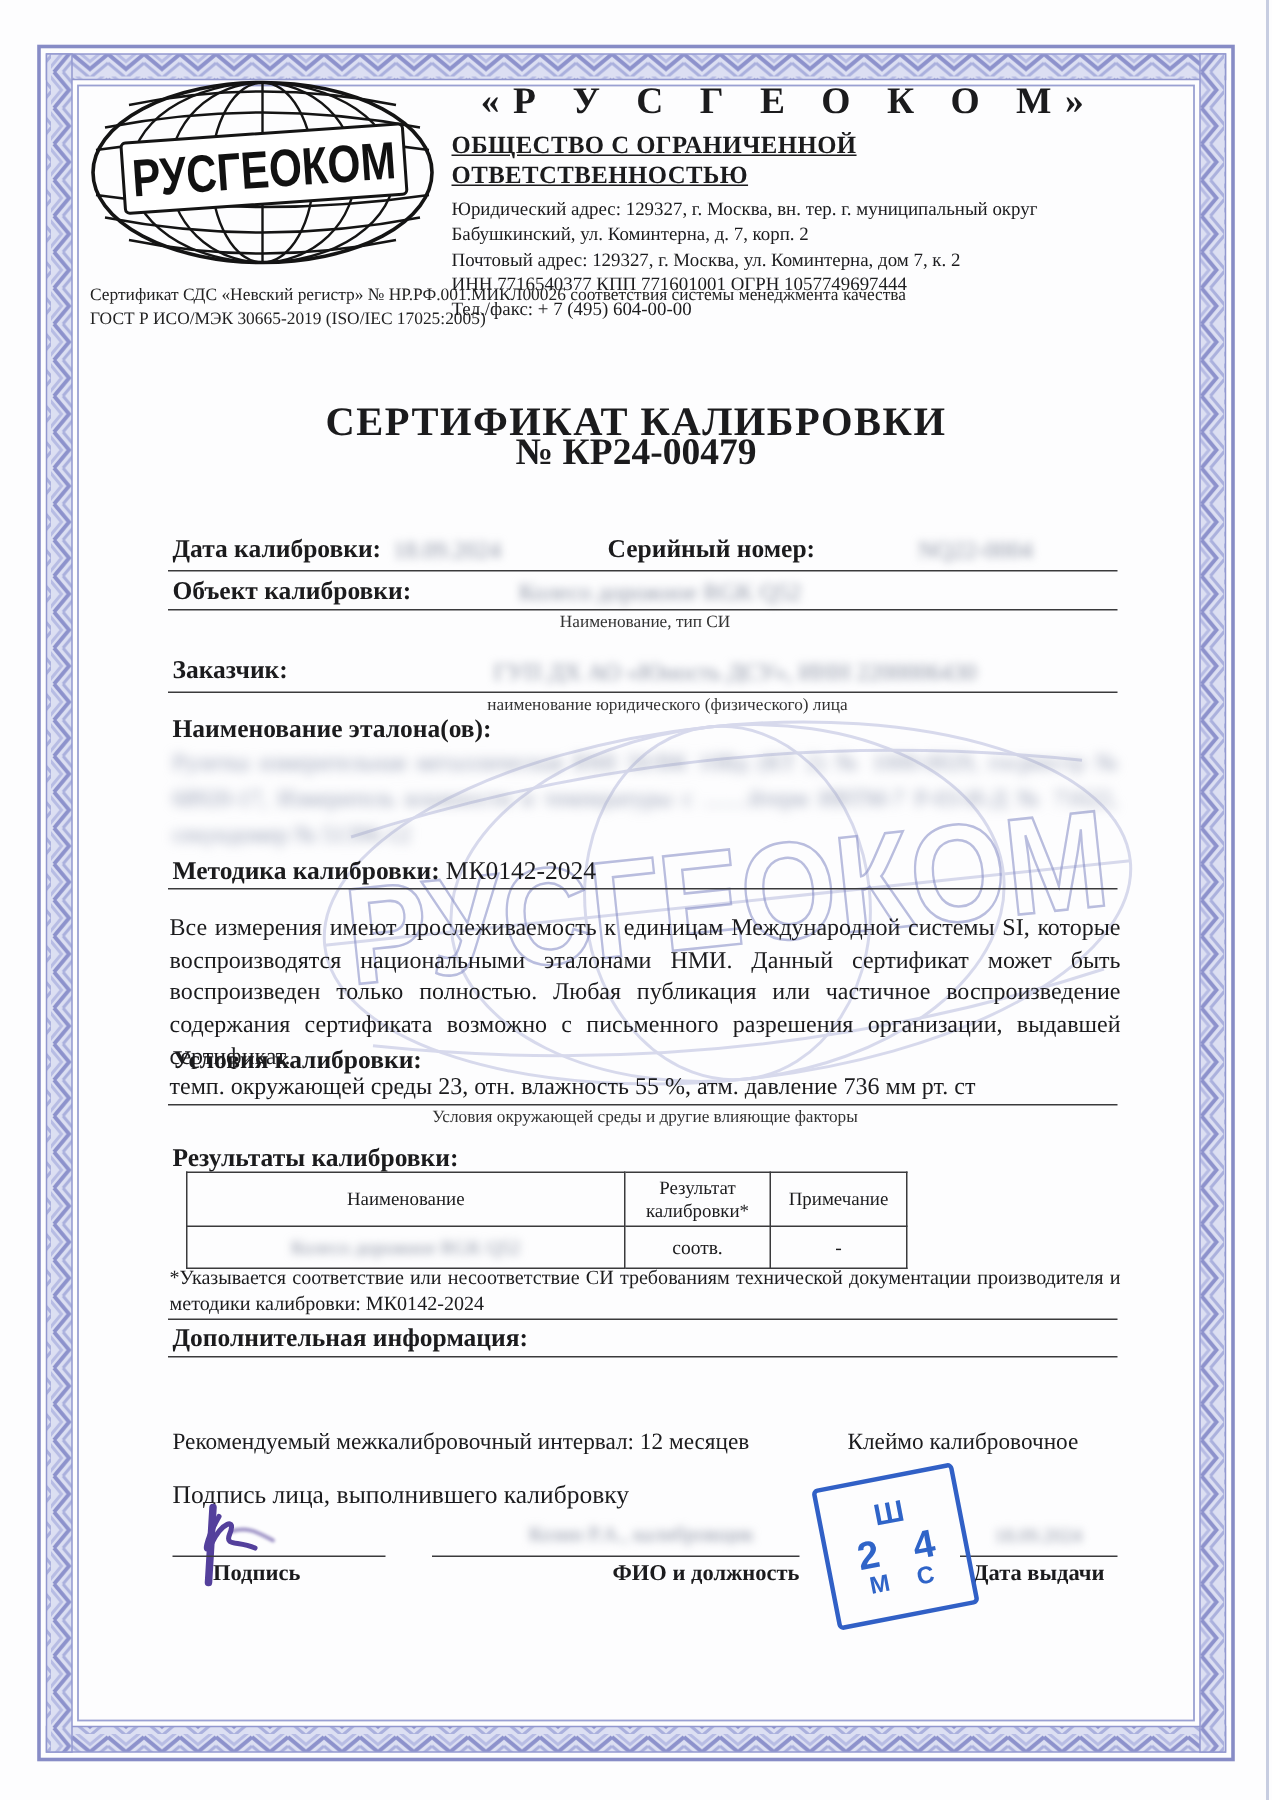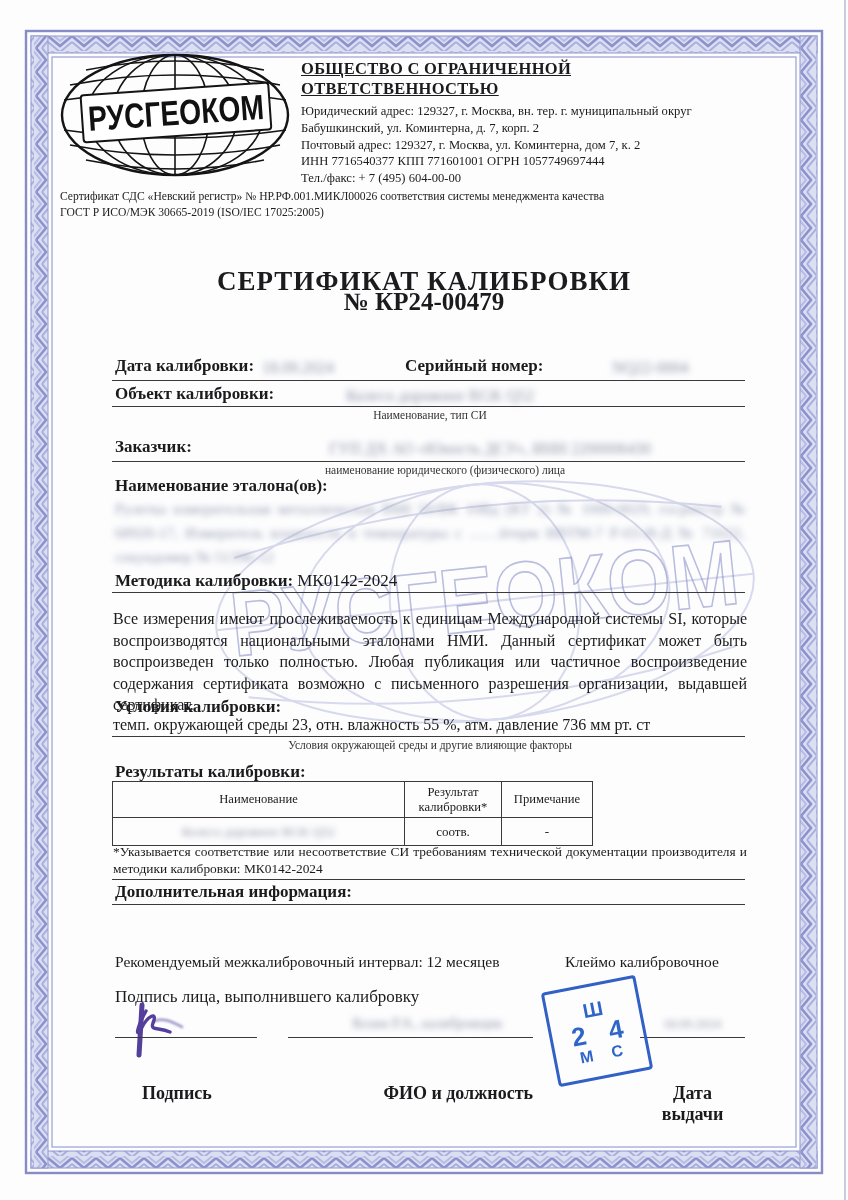--- a/index.html
+++ b/index.html
@@ -45,21 +45,21 @@
     border:3px solid #3160c6;border-radius:4px;
     transform:rotate(-11deg);
     color:#2f64c8;font-family:"Liberation Sans",sans-serif;font-weight:bold;
     display:flex;flex-direction:column;align-items:center;justify-content:center;
     line-height:1.04;
   }
   .stamp .s1{font-size:20px;}
   .stamp .s2{font-size:26px;letter-spacing:8px;padding-left:8px;}
   .stamp .s3{font-size:16px;letter-spacing:7px;padding-left:7px;}
 
-  .sig-label{font-weight:bold;font-size:18px;margin-top:42px;}
+  .sig-label{font-weight:bold;font-size:15px;}
   .edge-line{position:absolute;left:844px;top:0;width:2px;height:1200px;background:#b9c1d9;z-index:3;opacity:.8;}
 </style>
 </head>
 <body>
 
 <svg class="frame-svg" width="848" height="1200" viewBox="0 0 848 1200">
   <defs>
     <pattern id="zzh" width="24" height="17" patternUnits="userSpaceOnUse">
       <rect width="24" height="17" fill="#dcdff2"></rect>
       <path d="M0,-3 L12,7 L24,-3" fill="none" stroke="#b7bce4" stroke-width="2"></path>
@@ -111,20 +111,21 @@
       <path d="M30,110 Q119,128 208,110"></path>
       <path d="M30,20 Q119,2 208,20"></path>
     </g>
     <g transform="rotate(-4 119 63)">
       <rect x="26" y="39" width="188" height="47" fill="#ffffff" stroke="#141414" stroke-width="2" rx="3"></rect>
       <text x="120" y="75" text-anchor="middle" font-family="Liberation Sans, sans-serif" font-weight="bold" font-size="35" fill="#111" textLength="176" lengthAdjust="spacingAndGlyphs">РУСГЕОКОМ</text>
     </g>
   </svg>
 
   <div class="abs hdr">
+    <div class="hdr-title">«Р У С Г Е О К О М»</div>
     <div class="hdr-form">ОБЩЕСТВО С ОГРАНИЧЕННОЙ ОТВЕТСТВЕННОСТЬЮ</div>
     <div class="hdr-addr">
       <div>Юридический адрес: 129327, г. Москва, вн. тер. г. муниципальный округ Бабушкинский, ул. Коминтерна, д. 7, корп. 2</div>
       <div>Почтовый адрес: 129327, г. Москва, ул. Коминтерна, дом 7, к. 2</div>
       <div>ИНН 7716540377 КПП 771601001 ОГРН 1057749697444</div>
       <div>Тел./факс: + 7 (495) 604-00-00</div>
     </div>
   </div>
 
   <div class="abs certs">
@@ -161,21 +162,21 @@
   <div class="abs rule" style="left:112px;top:592px;width:633px;"></div>
 
   <div class="abs para" style="left:113px;top:608px;width:634px;">Все измерения имеют прослеживаемость к единицам Международной системы SI, которые воспроизводятся национальными эталонами НМИ. Данный сертификат может быть воспроизведен только полностью. Любая публикация или частичное воспроизведение содержания сертификата возможно с письменного разрешения организации, выдавшей сертификат.</div>
 
   <div class="abs lbl" style="left:115px;top:697px;">Условия калибровки:</div>
   <div class="abs val" style="left:113px;top:716px;">темп. окружающей среды 23, отн. влажность 55 %, атм. давление 736 мм рт. ст</div>
   <div class="abs rule" style="left:112px;top:736px;width:633px;"></div>
   <div class="abs cap" style="left:200px;top:739px;width:460px;">Условия окружающей среды и другие влияющие факторы</div>
 
   <div class="abs lbl" style="left:115px;top:762px;">Результаты калибровки:</div>
-  <table class="abs tbl" style="left:112px;top:781px;">
+  <table class="abs tbl" style="left:124px;top:781px;">
     <tbody>
         <tr>
       <td class="h" style="width:283px;height:33px;">Наименование</td>
       <td class="h" style="width:88px;">Результат калибровки*</td>
       <td class="h" style="width:82px;">Примечание</td>
     </tr>
     <tr>
       <td style="height:25px;" class="redacted">Колесо дорожное RGK Q52</td>
       <td>соотв.</td>
       <td>-</td>

